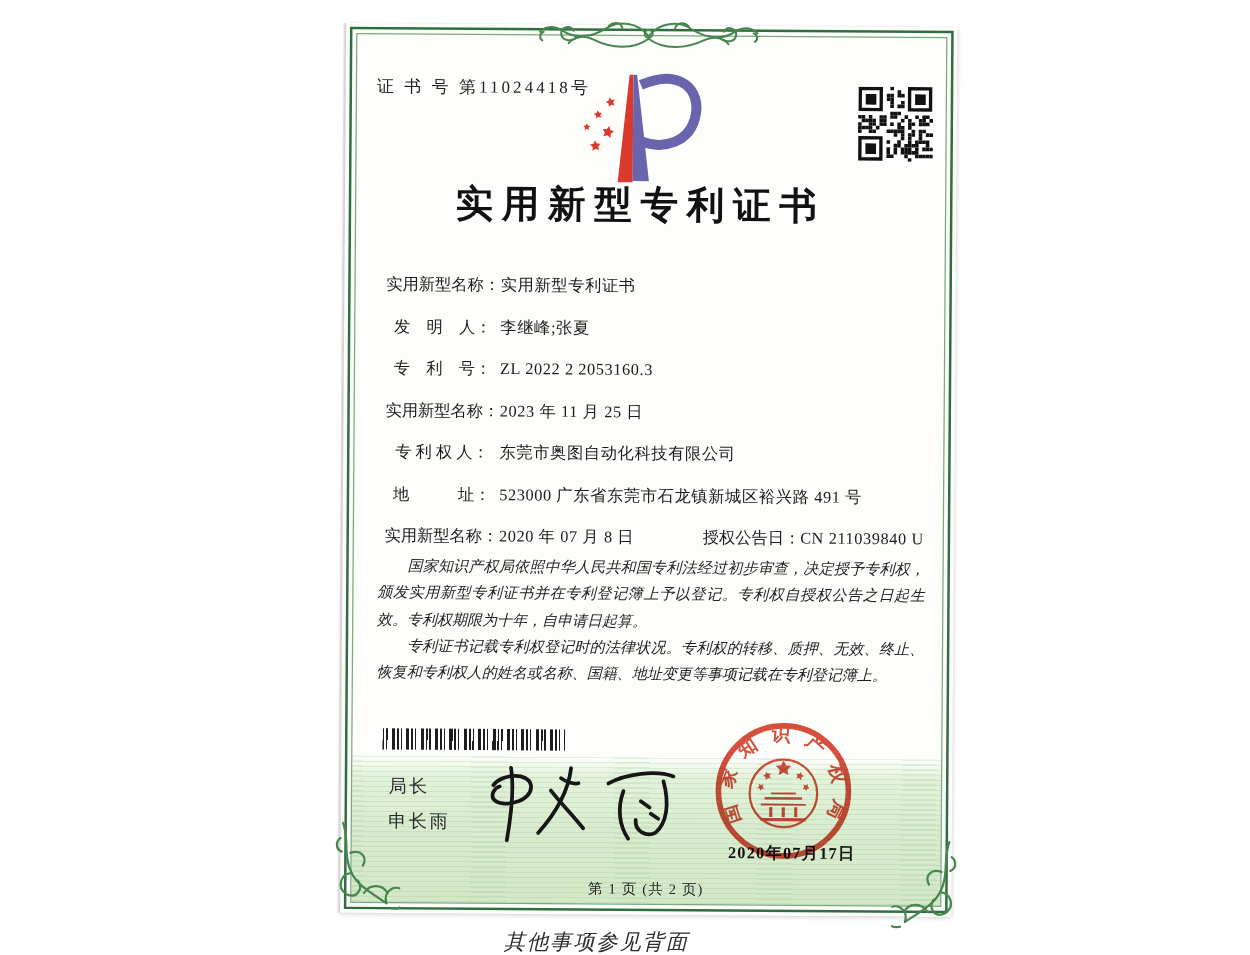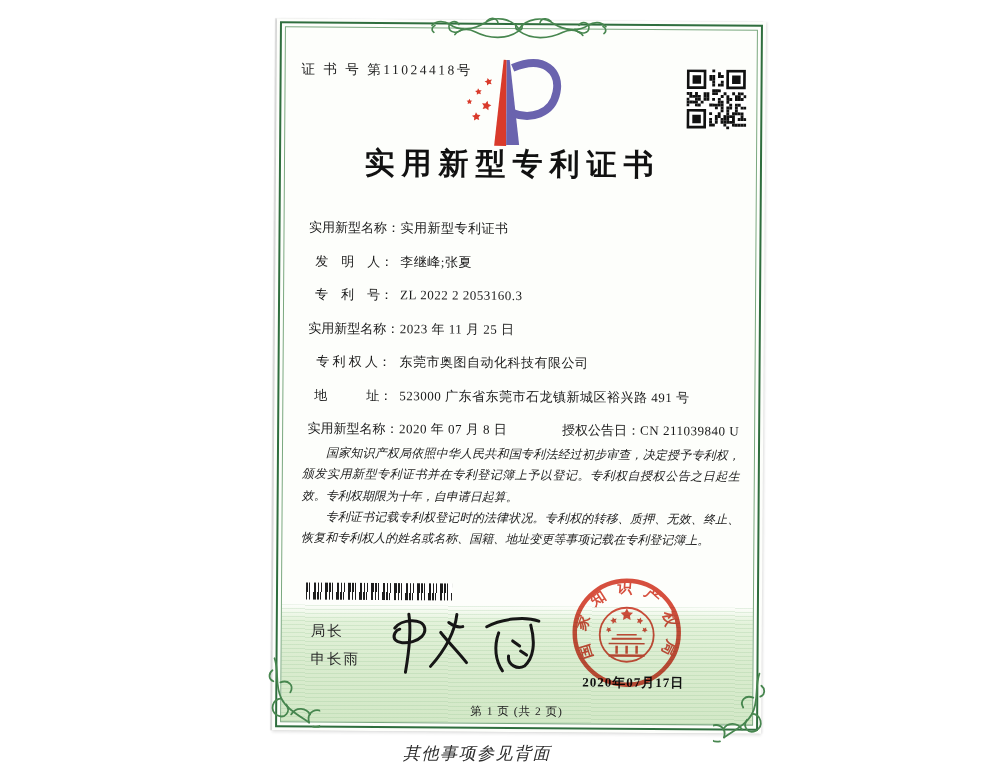--- a/index.html
+++ b/index.html
@@ -43,21 +43,21 @@
   .paras p{margin:0;text-indent:2em;}
   .barcode{
     position:absolute;left:33px;top:564px;width:146px;height:17px;
     background:repeating-linear-gradient(90deg,
       #1e1e1e 0 1.5px, #fff 1.5px 3px,
       #1e1e1e 3px 4px, #fff 4px 7.5px,
       #1e1e1e 7.5px 10px, #fff 10px 11.5px);
   }
   .signer{
     position:absolute;left:38px;top:598px;z-index:3;
-    font-family:Liberation Serif, serif;
+    font-family:Liberation Mono, monospace;
     font-size:14.5px;line-height:28px;color:#2a2a2a;letter-spacing:2px;
   }
   .signature{position:absolute;left:108px;top:583px;width:190px;height:82px;z-index:3;}
   .seal-date{
     position:absolute;left:300px;top:653px;width:122px;z-index:3;
     text-align:center;font-size:13px;font-weight:bold;letter-spacing:1px;color:#111;
   }
   .seal{position:absolute;left:292px;top:550px;width:124px;height:124px;z-index:4;
     opacity:.92;mix-blend-mode:multiply;}
   .page-no{

